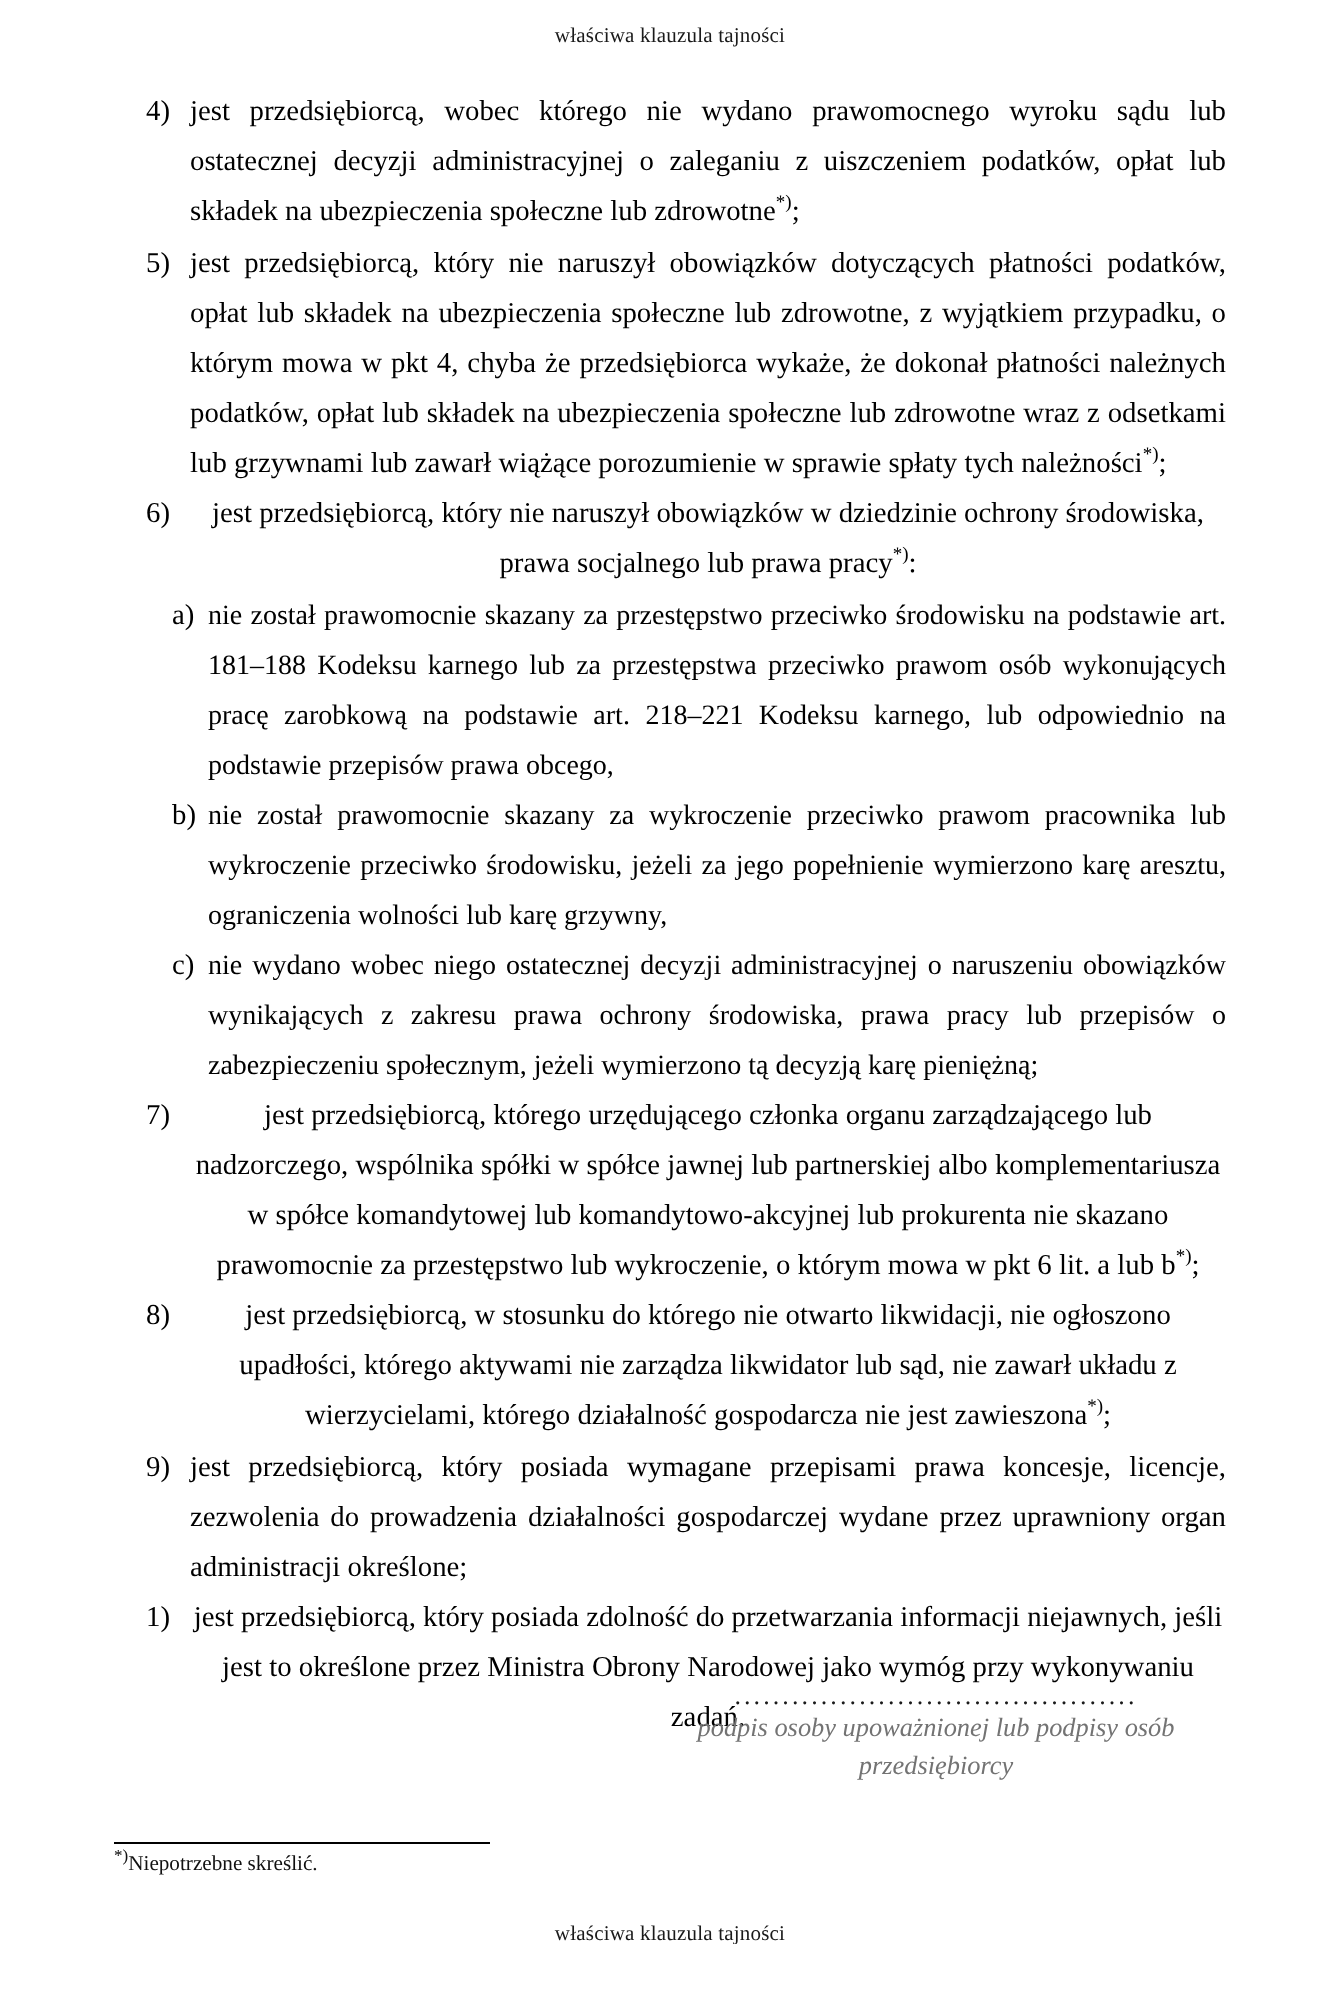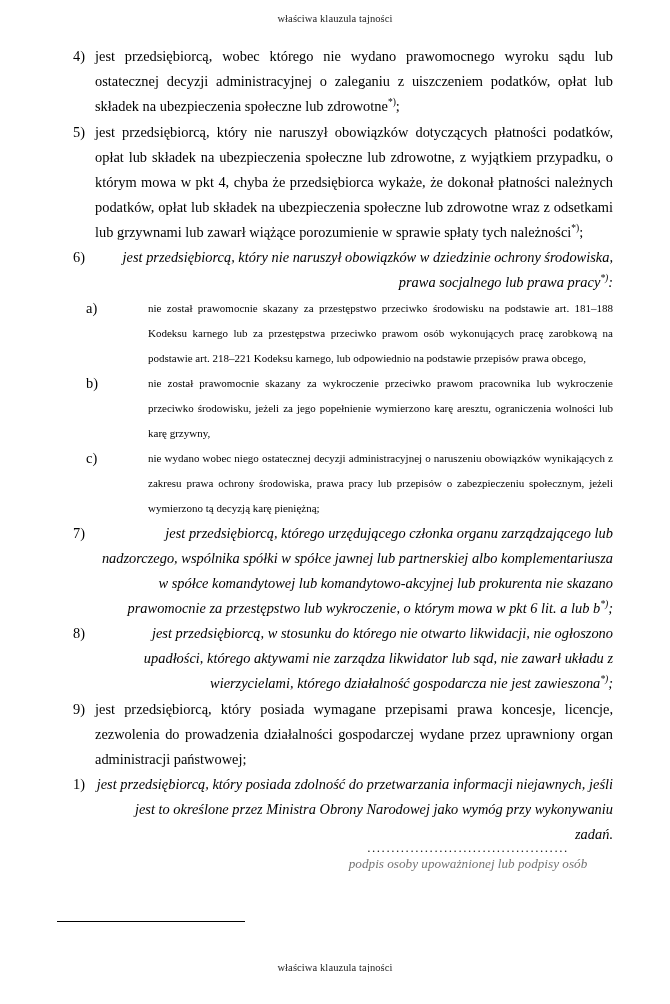--- a/index.html
+++ b/index.html
@@ -68,22 +68,21 @@
   .clause-body {
     flex: 1 1 auto;
     padding-left: 10px;
     font-size: 14.4px;
     line-height: 25px;
     text-align: justify;
     text-justify: inter-word;
     hyphens: none;
   }
   .clause-body.last-left {
-    text-align: right;
-    font-style: italic;
+    text-align: center;
   }
 
   
   .subclause-list {
     margin: 0;
     padding: 0;
   }
   .subclause {
     display: flex;
     align-items: flex-start;
@@ -94,25 +93,24 @@
     flex: 0 0 14px;
     width: 14px;
     text-align: left;
     font-size: 14.4px;
     line-height: 25px;
     white-space: nowrap;
   }
   .subclause-body {
     flex: 1 1 auto;
     padding-left: 4px;
-    font-size: 11px;
+    font-size: 14px;
     line-height: 25px;
     text-align: justify;
     text-justify: inter-word;
-    margin-left: 44px;
   }
 
   .fn-ref {
     font-size: 9.5px;
     vertical-align: super;
     line-height: 0;
   }
 
   
   .signature-block {
@@ -205,36 +203,38 @@
       <div class="clause-body last-left"><span>jest przedsiębiorcą, którego urzędującego członka organu zarządzającego lub nadzorczego, wspólnika spółki w spółce jawnej lub partnerskiej albo komplementariusza w spółce komandytowej lub komandytowo-akcyjnej lub prokurenta nie skazano prawomocnie za przestępstwo lub wykroczenie, o którym mowa w pkt 6 lit. a lub b</span><span class="fn-ref">*)</span><span>;</span></div>
     </div>
 
     <div class="clause">
       <div class="clause-marker">8)</div>
       <div class="clause-body last-left"><span>jest przedsiębiorcą, w stosunku do którego nie otwarto likwidacji, nie ogłoszono upadłości, którego aktywami nie zarządza likwidator lub sąd, nie zawarł układu z wierzycielami, którego działalność gospodarcza nie jest zawieszona</span><span class="fn-ref">*)</span><span>;</span></div>
     </div>
 
     <div class="clause">
       <div class="clause-marker">9)</div>
-      <div class="clause-body">jest przedsiębiorcą, który posiada wymagane przepisami prawa koncesje, licencje, zezwolenia do prowadzenia działalności gospodarczej wydane przez uprawniony organ administracji państwowej;</div>
+      <div class="clause-body">jest przedsiębiorcą, który posiada wymagane przepisami prawa koncesje, licencje, zezwolenia do prowadzenia działalności gospodarczej wydane przez uprawniony organ administracji określone;</div>
     </div>
 
     <div class="clause">
       <div class="clause-marker">1)</div>
       <div class="clause-body last-left">jest przedsiębiorcą, który posiada zdolność do przetwarzania informacji niejawnych, jeśli jest to określone przez Ministra Obrony Narodowej jako wymóg przy wykonywaniu zadań.</div>
     </div>
 
   </div>
 
   <div class="signature-block">
     <div class="sig-dots">..........................................</div>
     <div class="sig-caption">podpis osoby upoważnionej lub podpisy osób</div>
+    <div class="sig-caption">przedsiębiorcy</div>
   </div>
 
   <div class="footnote-area">
     <div class="footnote-rule"></div>
+    <div class="footnote-text"><span class="fn-mark">*)</span><span>Niepotrzebne skreślić.</span></div>
   </div>
 
   <div class="running-foot">właściwa klauzula tajności</div>
 
   <div class="page-number">2</div>
 
 </div>
 
 </body></html>

